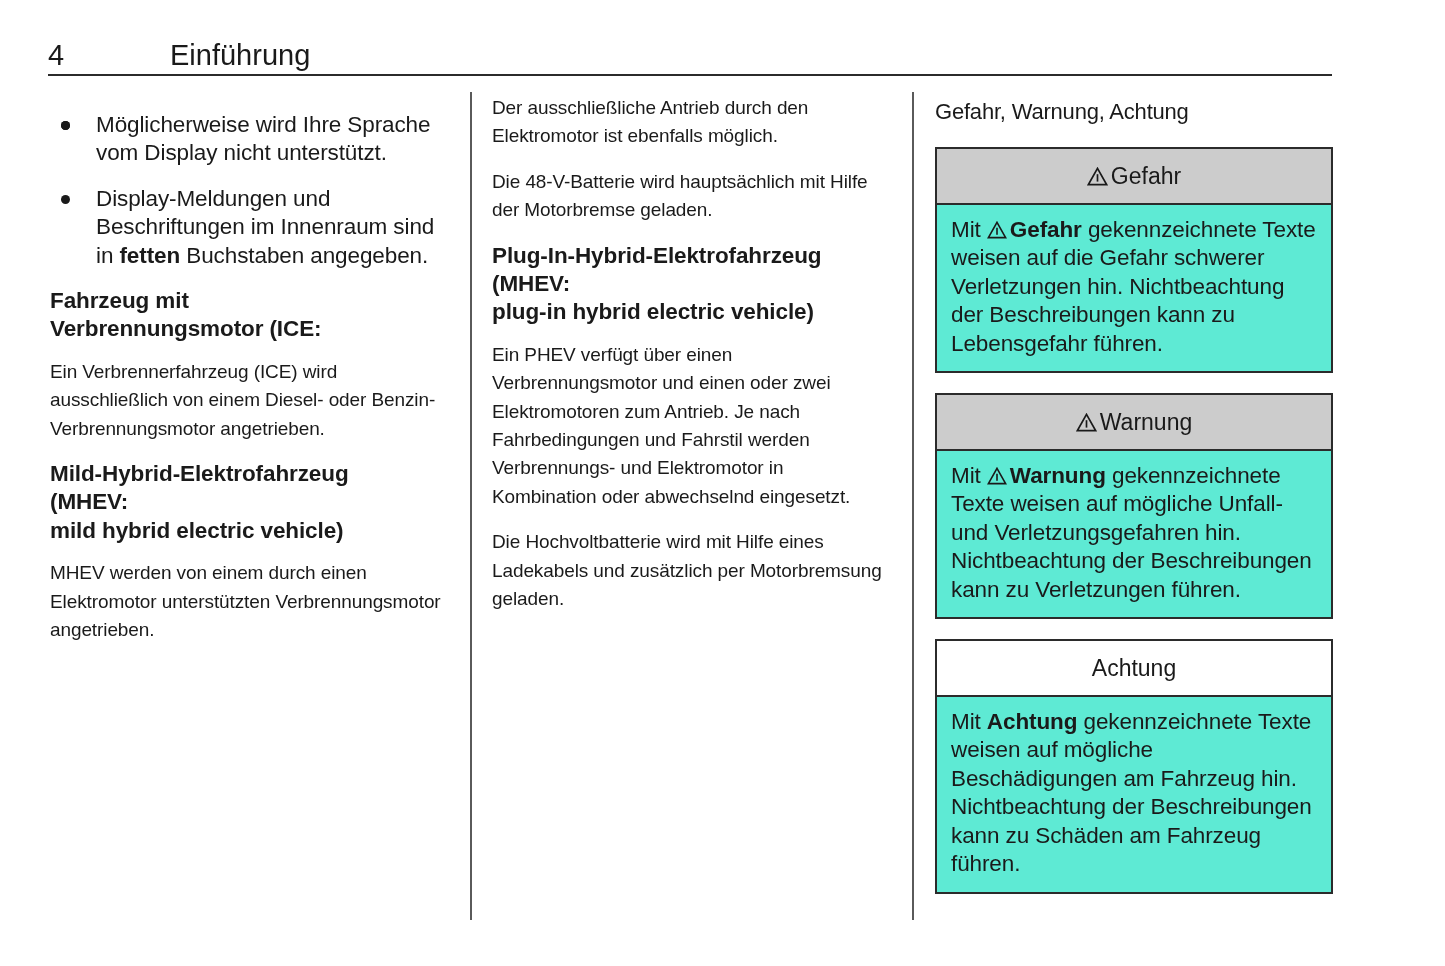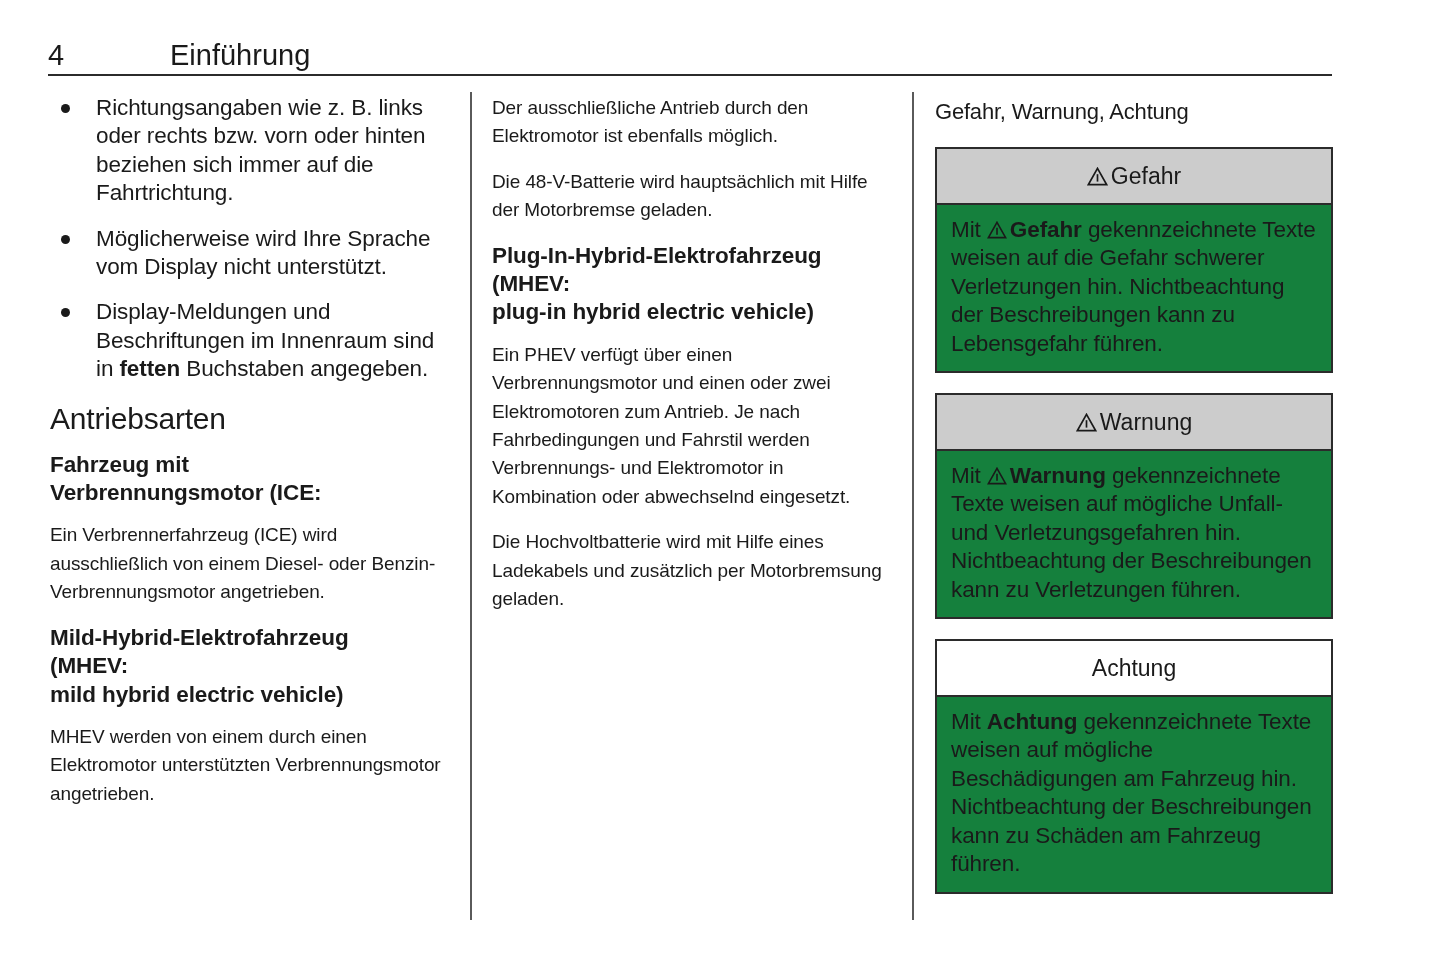--- a/index.html
+++ b/index.html
@@ -121,21 +121,21 @@
     height: 9px;
     background: #1a1a1a;
     border-radius: 50%;
   }
   .bold { font-weight: 700; }
 
   
   .notice {
     border: 2px solid #2b2b2b;
     margin-bottom: 20px;
-    background: #15803d;
+    background: #5eead4;
     box-sizing: border-box;
   }
   .notice-title {
     text-align: center;
     font-size: 23px;
     line-height: 28px;
     padding: 13px 8px 13px 8px;
     font-weight: 400;
     border-bottom: 2px solid #2b2b2b;
   }
@@ -164,33 +164,31 @@
 <div class="header-rule"></div>
 
 <div class="col-divider divider-1"></div>
 <div class="col-divider divider-2"></div>
 
 <div class="col col-1">
 
   <ul class="bullets">
     <li>
       <span class="bullet-dot"></span>
-      <span>Richtungsangaben wie z. B. links oder rechts bzw. vorn oder hinten beziehen sich immer auf die Fahrtrichtung.</span>
     </li>
     <li>
       <span class="bullet-dot"></span>
       <span>Möglicherweise wird Ihre Sprache vom Display nicht unterstützt.</span>
     </li>
     <li>
       <span class="bullet-dot"></span>
       <span>Display-Meldungen und Beschriftungen im Innenraum sind in </span><span class="bold">fetten</span><span> Buchstaben angegeben.</span>
     </li>
   </ul>
 
-  <h1 class="h1-sec">Antriebsarten</h1>
 
   <h2 class="h2-sec">
     <span>Fahrzeug mit</span><br>
     <span>Verbrennungsmotor (ICE:</span><br>
   </h2>
 
   <p class="body-p">Ein Verbrennerfahrzeug (ICE) wird ausschließlich von einem Diesel- oder Benzin-Verbrennungsmotor angetrieben.</p>
 
   <h2 class="h2-sec">
     <span>Mild-Hybrid-Elektrofahrzeug</span><br>

